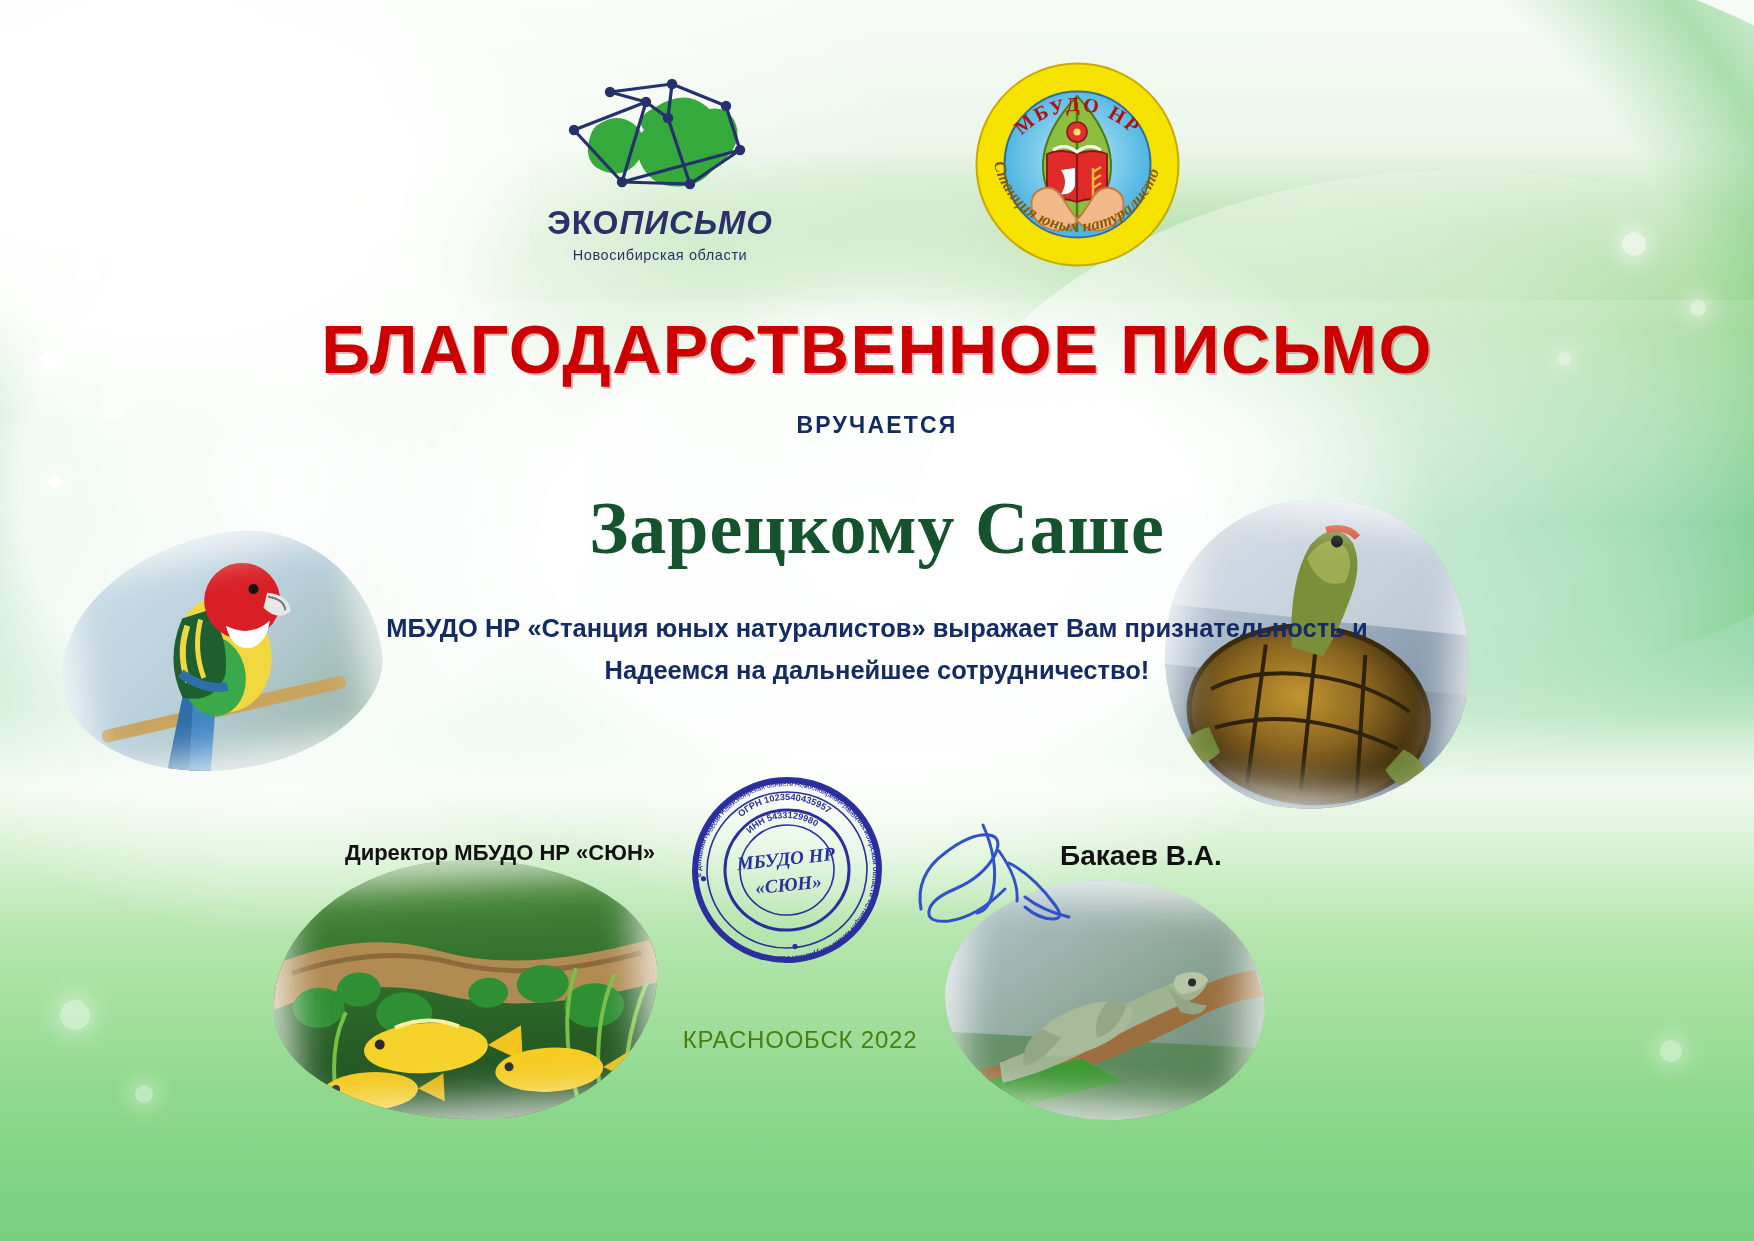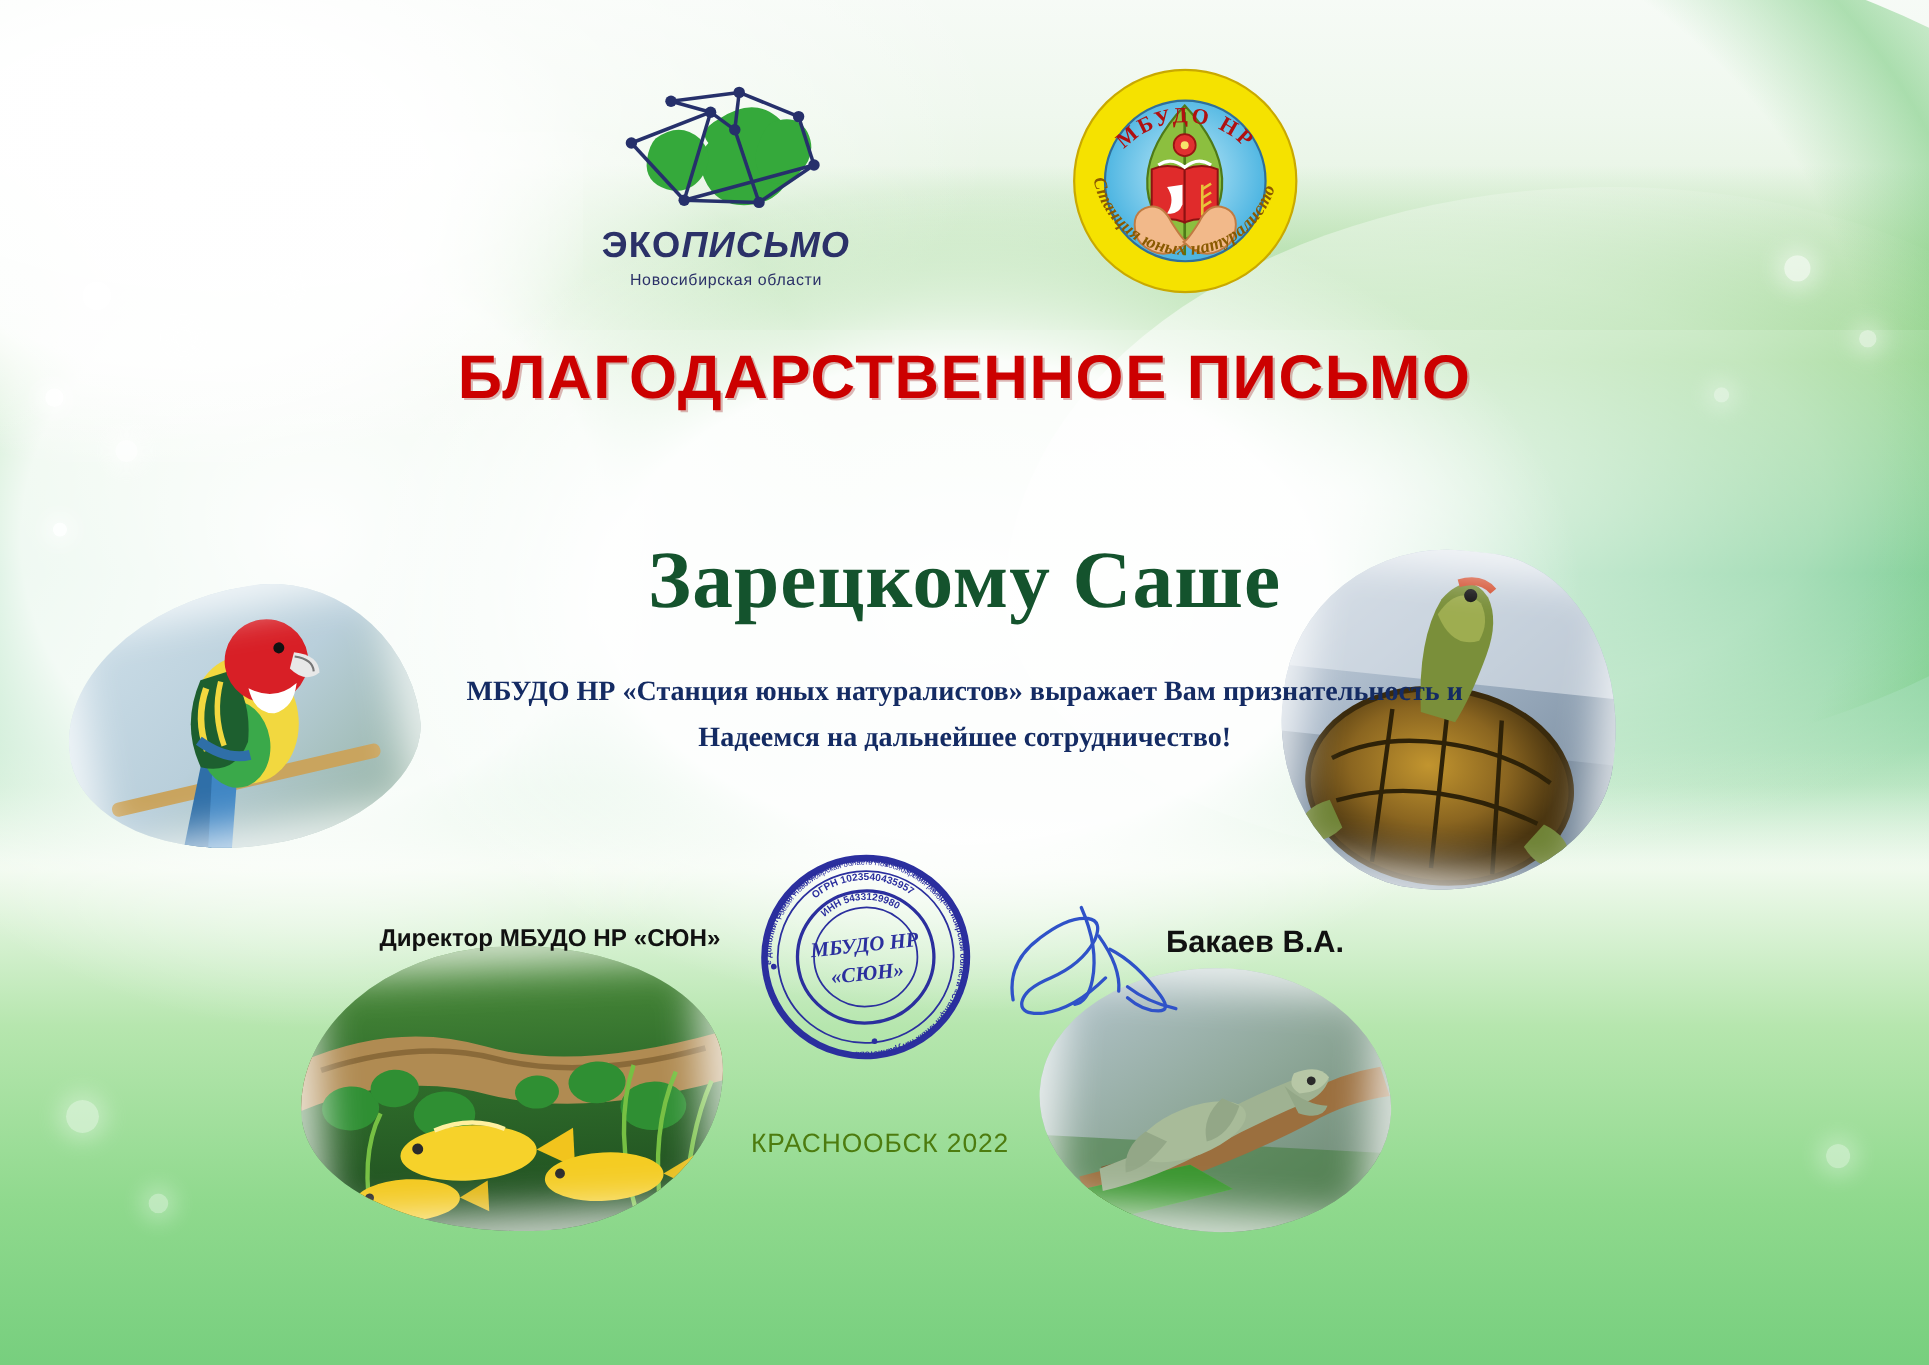--- a/index.html
+++ b/index.html
@@ -48,31 +48,31 @@
   .eco-mark{width:220px;height:130px;margin:0 auto;display:block;}
   .eco-title{font-family:"Liberation Sans",sans-serif;font-weight:bold;font-style:italic;
     font-size:33px;letter-spacing:1px;color:#2b3168;margin-top:2px;white-space:nowrap;}
   .eco-title .thin{font-weight:bold;font-style:normal;}
   .eco-sub{font-family:"Liberation Sans",sans-serif;font-size:14.5px;color:#2b3168;
     letter-spacing:.6px;margin-top:5px;}
   .emblem{position:absolute;left:975px;top:62px;width:205px;height:205px;}
   
   .content{position:absolute;inset:0;z-index:25;}
   .main-title{position:absolute;left:0;right:0;top:310px;text-align:center;
-    font-family:"Liberation Sans",sans-serif;font-weight:bold;font-size:56px;
+    font-family:"Liberation Sans",sans-serif;font-weight:bold;font-size:68px;
     letter-spacing:1.5px;color:#cc0000;
     text-shadow:2px 2px 0 rgba(140,0,0,.28);}
   .vruchaetsya{position:absolute;left:0;right:0;top:412px;text-align:center;
     font-family:"Liberation Sans",sans-serif;font-weight:bold;font-size:23px;
     letter-spacing:2.2px;color:#142b63;}
   .recipient{position:absolute;left:0;right:0;top:486px;text-align:center;
     font-family:"Liberation Serif",serif;font-weight:bold;font-size:74px;
     color:#14532d;letter-spacing:1px;}
   .body-text{position:absolute;left:277px;width:1200px;top:607px;text-align:center;
-    font-family:Liberation Serif, serif;font-weight:bold;font-size:25.5px;
+    font-family:Liberation Sans, sans-serif;font-weight:bold;font-size:25.5px;
     line-height:42px;color:#142b63;}
   .body-text p{margin:0;}
   
   .sig-title{position:absolute;left:300px;width:400px;top:840px;text-align:center;
     font-family:"Liberation Sans",sans-serif;font-weight:bold;font-size:22px;color:#111111;}
   .sig-name{position:absolute;left:1060px;width:300px;top:840px;text-align:left;
     font-family:"Liberation Sans",sans-serif;font-weight:bold;font-size:28px;color:#111111;}
   .stamp{position:absolute;left:672px;top:775px;width:230px;height:190px;}
   .signature{position:absolute;left:905px;top:805px;width:200px;height:130px;}
   .footer{position:absolute;left:560px;width:480px;top:1026px;text-align:center;
@@ -363,20 +363,21 @@
           <textPath href="#arcBot" startOffset="50%" text-anchor="middle">Станция юных натуралистов</textPath>
         </text>
       </svg>
     </div>
   </div>
 
   <div class="content">
 
     <div class="main-title">БЛАГОДАРСТВЕННОЕ ПИСЬМО</div>
 
+    <div class="vruchaetsya">ВРУЧАЕТСЯ</div>
 
     <div class="recipient">Зарецкому Саше</div>
 
     <div class="body-text">
       <p>МБУДО НР «Станция юных натуралистов» выражает Вам признательность и</p>
       <p>Надеемся на дальнейшее сотрудничество!</p>
     </div>
 
     <div class="sig-title">Директор МБУДО НР «СЮН»</div>
 

